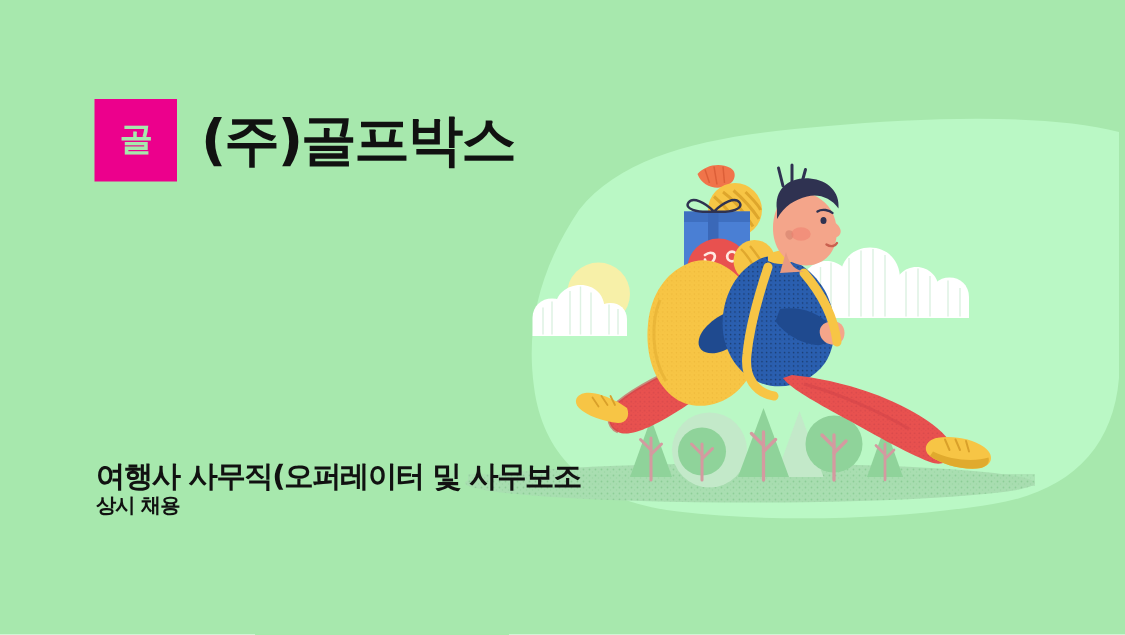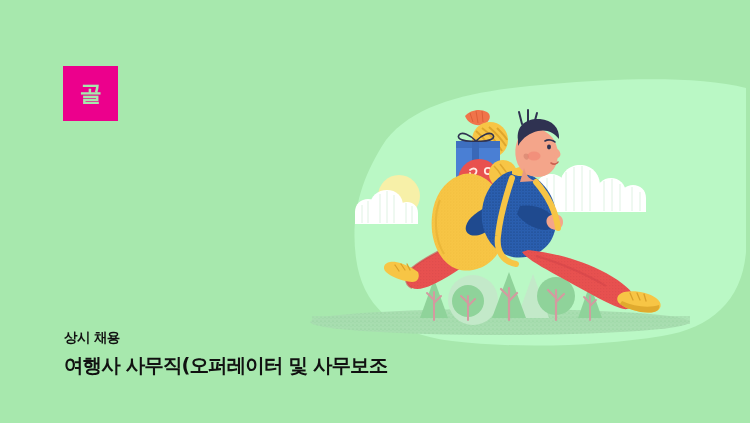--- a/index.html
+++ b/index.html
@@ -67,21 +67,20 @@
   .job-title {
     position: absolute;
     left: 64px;
     top: 306px;
     font-size: 19.5px;
     font-weight: 700;
     color: #111111;
     letter-spacing: -0.9px;
     line-height: 1.2;
     white-space: nowrap;
-    margin-top: 48px;
   }
   .job-subtitle {
     position: absolute;
     left: 64px;
     top: 329px;
     font-size: 13.5px;
     font-weight: 700;
     color: #111111;
     letter-spacing: -0.6px;
     line-height: 1.2;
@@ -412,20 +411,21 @@
       </g>
     </g>
   </svg>
 
   <div id="content">
 
     <div class="brand-row">
       <div class="logo-mark">
         <span>골</span>
       </div>
+      <div class="company-name">(주)골프박스</div>
     </div>
 
     <div class="job-title">여행사 사무직(오퍼레이터 및 사무보조</div>
 
     <div class="job-subtitle">상시 채용</div>
 
   </div>
 </div>
 
 </body></html>

